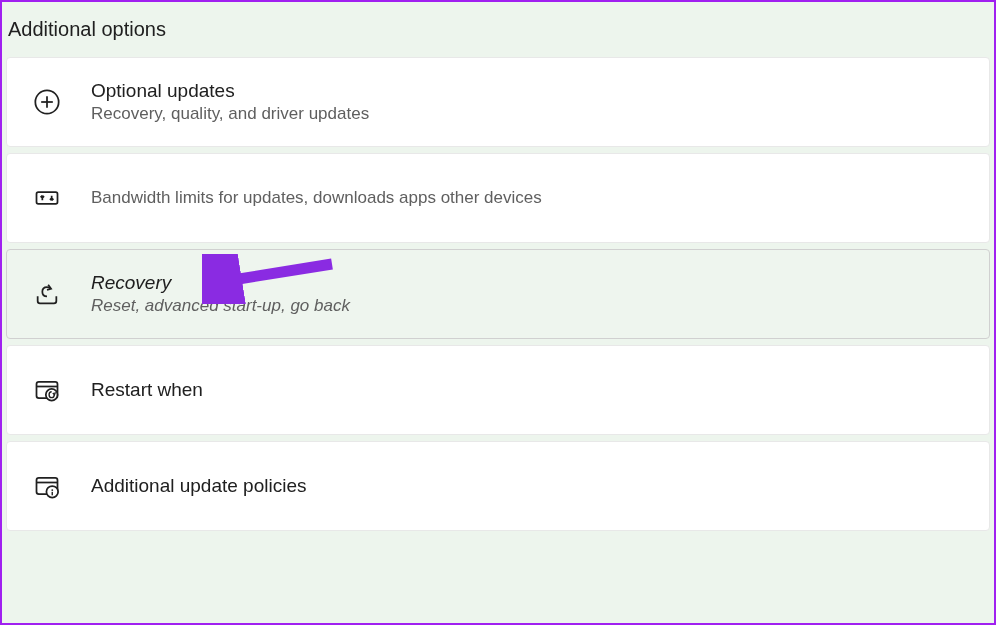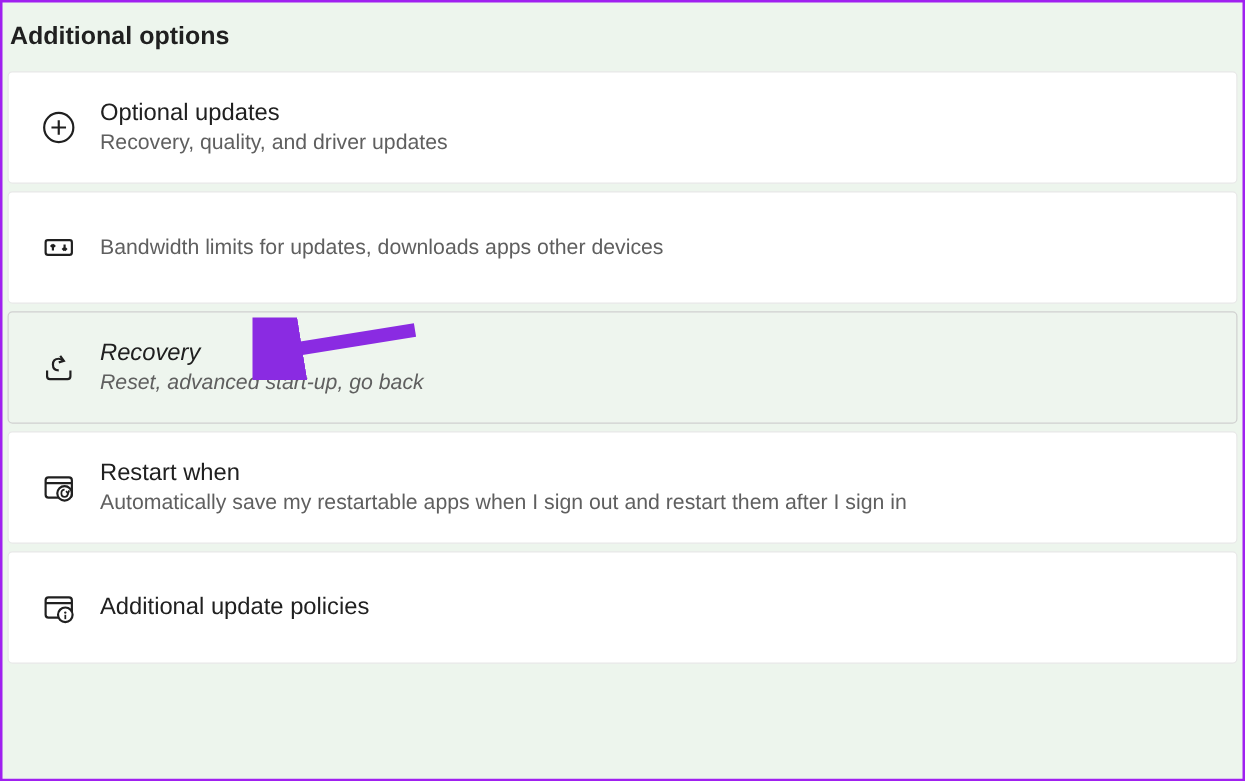--- a/index.html
+++ b/index.html
@@ -11,38 +11,38 @@
       font-family: 'Segoe UI', -apple-system, sans-serif;
       background: #edf5ed;
       width: 996px;
       height: 625px;
       border: 2px solid #a020f0;
       padding: 0;
       overflow: hidden;
     }
     .section-title {
       font-size: 20px;
-      font-weight: 700;
+      font-weight: 400;
       color: #202020;
       padding: 16px 6px 16px 6px;
     }
     .options-list {
       display: flex;
       flex-direction: column;
       gap: 6px;
       padding: 0 4px;
     }
     .option-card {
       background: #ffffff;
       border: 1px solid #e8e8e8;
       border-radius: 4px;
       display: flex;
       align-items: center;
       padding: 20px 24px;
-      gap: 17px;
+      gap: 28px;
       cursor: pointer;
       min-height: 90px;
     }
     .option-card.highlighted {
       background: #eef5ee;
       border: 1px solid #d0d0d0;
       position: relative;
       font-style: italic;
     }
     .option-icon {
@@ -146,21 +146,20 @@
       <svg viewBox="0 0 24 24">
         <rect x="3" y="5" width="18" height="14" rx="2"></rect>
         <line x1="3" y1="9" x2="21" y2="9"></line>
         <circle cx="16" cy="16" r="5" fill="#fff" stroke="#202020"></circle>
         <path d="M16 13.5 Q13.8 13.5 13.8 16 Q13.8 18.5 16 18.5 Q18.2 18.5 18.2 16" stroke-width="1.2"></path>
         <path d="M17 14.5 L18.4 16 L19.2 14" stroke-width="1.2"></path>
       </svg>
     </div>
     <div class="option-text">
       <div class="option-title">Restart when</div>
-      <div class="option-desc">Automatically save my restartable apps when I sign out and restart them after I sign in</div>
     </div>
   </div>
 
   <div class="option-card">
     <div class="option-icon">
       <svg viewBox="0 0 24 24">
         <rect x="3" y="5" width="18" height="14" rx="2"></rect>
         <line x1="3" y1="9" x2="21" y2="9"></line>
         <circle cx="16.5" cy="17" r="5" fill="#fff" stroke="#202020"></circle>
         <circle cx="16.5" cy="15.5" r="0.8" fill="#202020" stroke="none"></circle>

